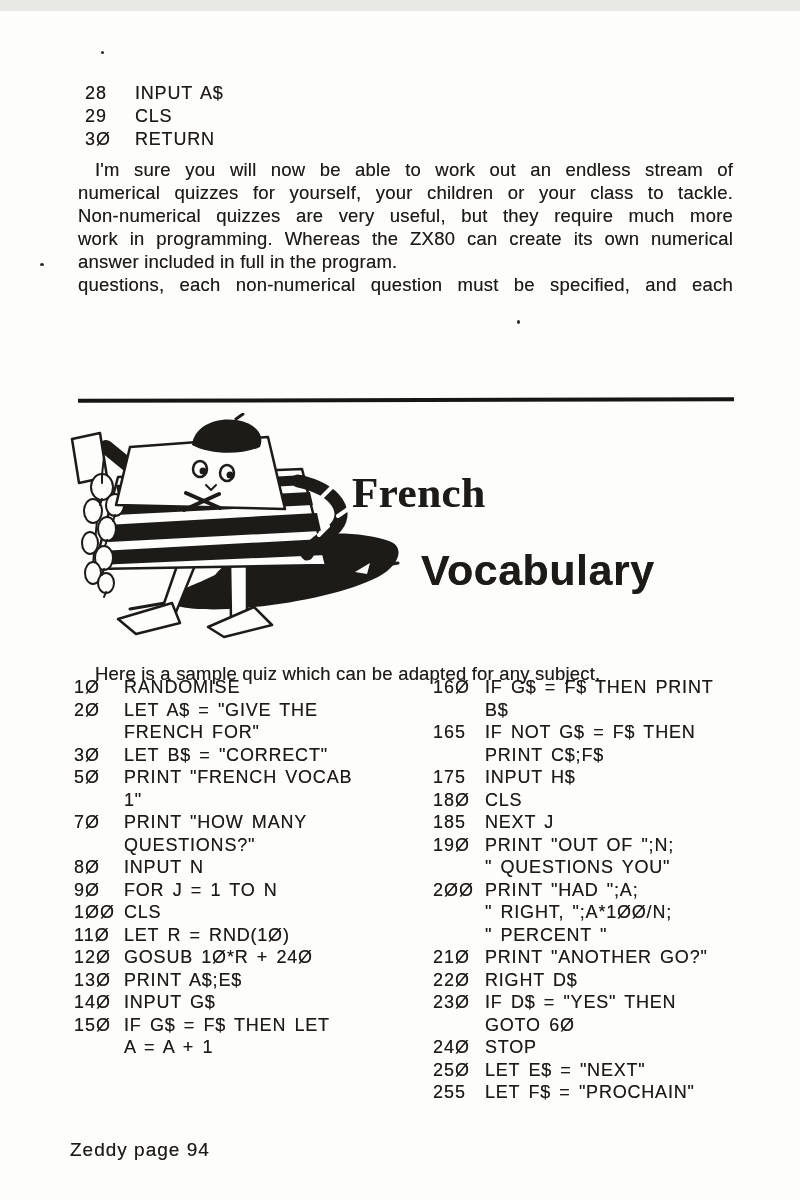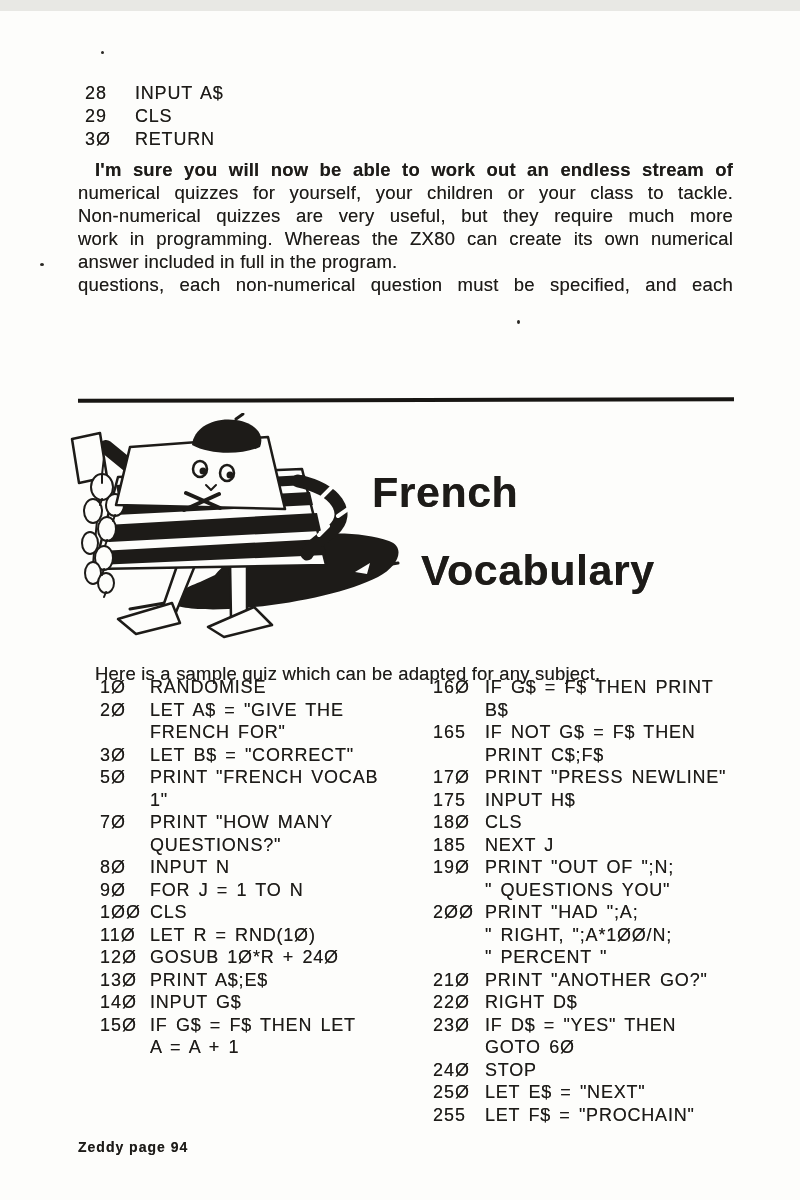--- a/index.html
+++ b/index.html
@@ -15,40 +15,40 @@
   
   .speck{position:absolute;background:#2a2824;border-radius:50%;}
   
   .listing{position:absolute;}
   .code-row{display:flex;}
   .code-num{flex:0 0 50px;font-size:18px;line-height:22.5px;letter-spacing:1px;text-shadow:0 0 .5px rgba(20,18,15,.6);}
   .code-text{flex:1 1 auto;}
   .code-line{white-space:pre;font-size:18px;line-height:22.5px;letter-spacing:.8px;word-spacing:2.5px;text-shadow:0 0 .5px rgba(20,18,15,.6);}
   .top-code{left:85px;top:71px;}
   .top-code .code-line,.top-code .code-num{line-height:23px;}
-  .col-left{left:100px;top:665px;width:330px;}
+  .col-left{left:74px;top:665px;width:330px;}
   .col-right{left:433px;top:665px;width:320px;}
   .col-right .code-num{flex-basis:52px;}
   
   .intro{position:absolute;left:78px;top:147px;width:655px;}
   .pline{font-size:18.5px;line-height:23px;letter-spacing:.2px;text-shadow:0 0 .5px rgba(20,18,15,.55);}
   .pline.j{text-align:justify;text-align-last:justify;}
-  .pline.indent{text-indent:17px;font-weight:bold;}
+  .pline.indent{text-indent:17px;}
   
   .rule{position:absolute;left:78px;top:387px;width:656px;height:4px;background:#181613;transform:rotate(-.15deg);}
   
   .title{position:absolute;font-weight:700;font-size:43px;line-height:1.1;letter-spacing:.5px;text-shadow:0 0 .6px rgba(20,18,15,.7);}
-  .t1{left:372px;top:458px;}
+  .t1{left:352px;top:458px;font-family:Liberation Serif, serif;}
   .t2{left:421px;top:536px;}
   
   .sample{position:absolute;left:95px;top:652px;font-size:18.5px;letter-spacing:.2px;text-shadow:0 0 .5px rgba(20,18,15,.55);}
   
   .mascot{position:absolute;left:60px;top:402px;width:415px;height:226px;}
   
-  .footer{position:absolute;left:78px;top:1128px;font-weight:700;font-size:14px;letter-spacing:1px;text-shadow:0 0 .5px rgba(20,18,15,.6);}
+  .footer{position:absolute;left:70px;top:1128px;font-weight:400;font-size:19px;letter-spacing:1px;text-shadow:0 0 .5px rgba(20,18,15,.6);}
 </style>
 </head>
 <body>
 
 <div class="page">
 
   <div class="speck" style="left:101px;top:40px;width:3px;height:3px;"></div>
   <div class="speck" style="left:40px;top:252px;width:4px;height:3px;"></div>
   <div class="speck" style="left:517px;top:309px;width:3px;height:4px;"></div>
 
@@ -235,26 +235,20 @@
         </div>
       </div>
       <div class="code-row">
         <span class="code-num">165</span>
         <div class="code-text">
           <div class="code-line">IF NOT G$ = F$ THEN</div>
           <div class="code-line">PRINT C$;F$</div>
         </div>
       </div>
       <div class="code-row">
-        <span class="code-num">17Ø</span>
-        <div class="code-text">
-          <div class="code-line">PRINT "PRESS NEWLINE"</div>
-        </div>
-      </div>
-      <div class="code-row">
         <span class="code-num">175</span>
         <div class="code-text">
           <div class="code-line">INPUT H$</div>
         </div>
       </div>
       <div class="code-row">
         <span class="code-num">18Ø</span>
         <div class="code-text">
           <div class="code-line">CLS</div>
         </div>

